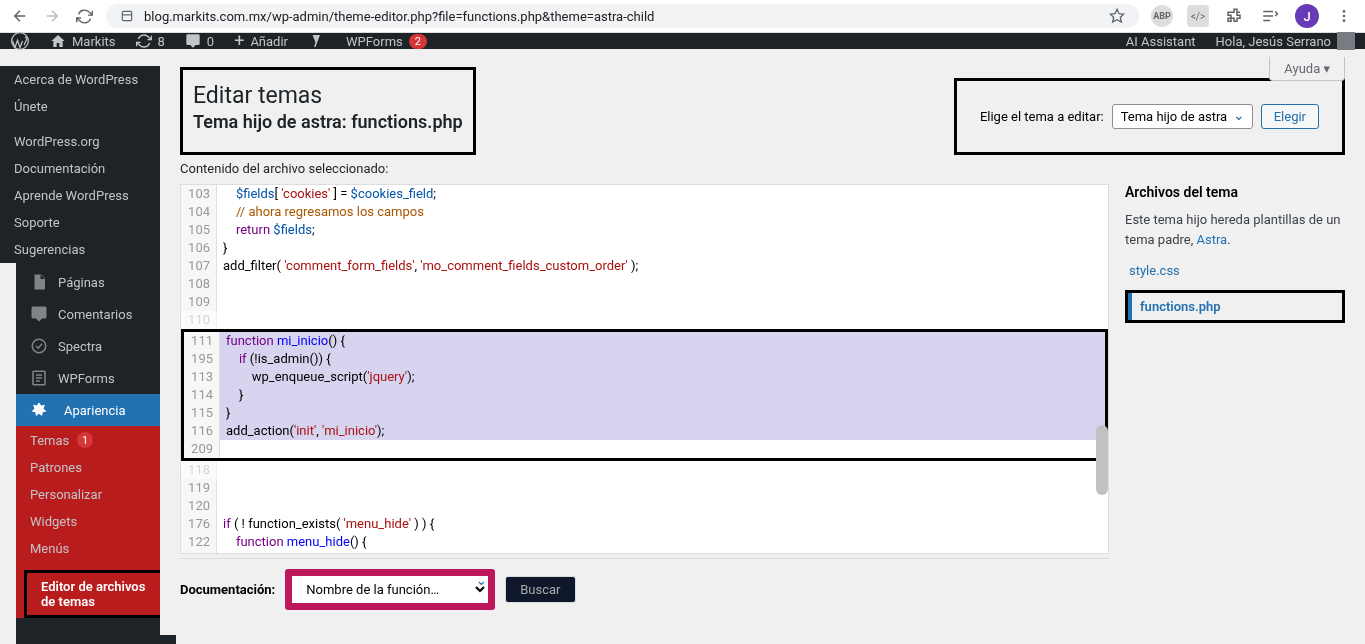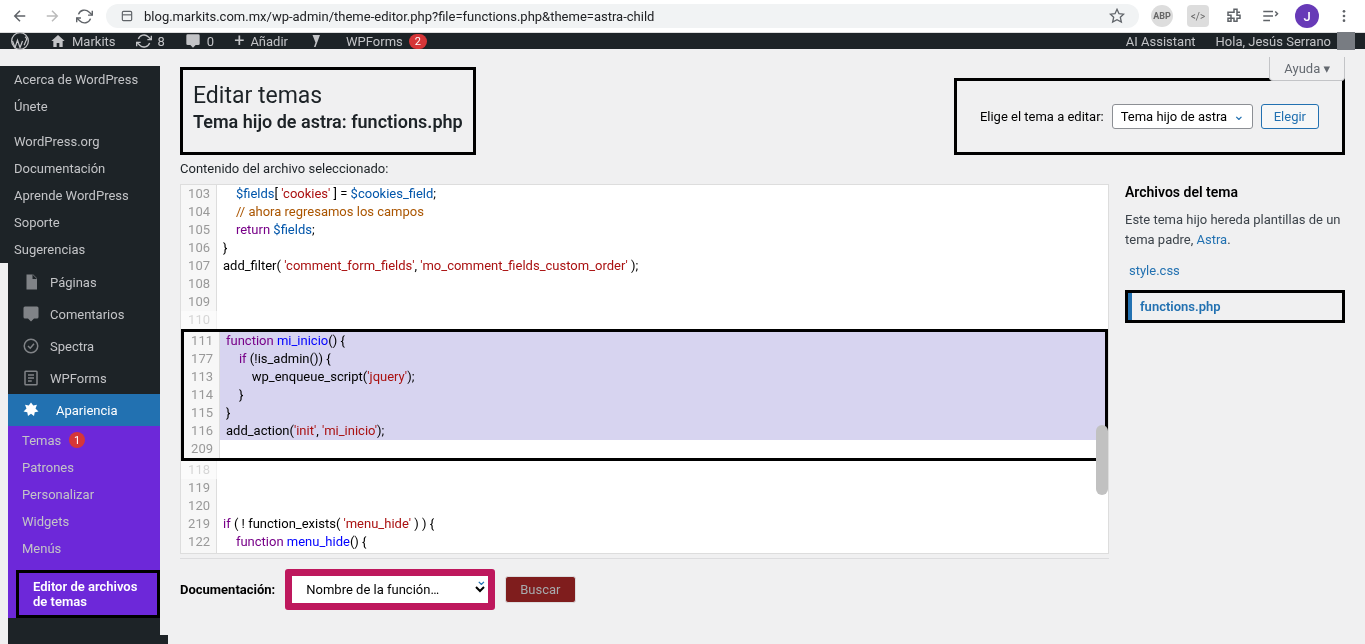--- a/index.html
+++ b/index.html
@@ -22,27 +22,27 @@
 .wp-admin-right { margin-left: auto; display: flex; align-items: center; }
 .notif-badge { background: #d63638; color: #fff; border-radius: 10px; padding: 1px 6px; font-size: 11px; }
 .avatar-img { width: 18px; height: 18px; background: #787c82; }
 
 
 .flyout-panel { position: absolute; left: 0; top: 66px; background: #1d2327; color: #c3c4c7; width: 160px; font-size: 13px; z-index: 10; }
 .flyout-item { padding: 6px 14px; cursor: pointer; }
 .flyout-divider { height: 8px; }
 
 
-.wp-sidebar { position: fixed; left: 8px; top: 66px; bottom: 0; width: 160px; background: #1d2327; color: #c3c4c7; font-size: 13px; padding-top: 200px; }
+.wp-sidebar { position: fixed; left: 16px; top: 66px; bottom: 0; width: 160px; background: #1d2327; color: #c3c4c7; font-size: 13px; padding-top: 200px; }
 .sidebar-item { padding: 7px 14px; display: flex; align-items: center; gap: 10px; cursor: pointer; }
 .sidebar-item.active { background: #2271b1; color: #fff; gap: 16px; }
 .sidebar-item.active::after { content: ""; position: absolute; right: 0; width: 0; height: 0; border: 8px solid transparent; border-right-color: #f0f0f1; }
 .sidebar-icon { width: 18px; height: 18px; display: flex; align-items: center; justify-content: center; opacity: 0.6; }
 .sidebar-item.active .sidebar-icon { opacity: 1; }
-.submenu { background: #6d28d9; }
+.submenu { background: #b91c1c; }
 .submenu-item { padding: 6px 14px; cursor: pointer; color: #c3c4c7; display: flex; align-items: center; gap: 8px; }
 .submenu-item.current { color: #fff; font-weight: 600; }
 .count-badge { background: #d63638; color: #fff; border-radius: 10px; width: 16px; height: 16px; font-size: 11px; display: inline-flex; align-items: center; justify-content: center; }
 
 
 .wp-body { margin-left: 160px; margin-top: 8px; padding: 10px 20px; height: calc(100vh - 66px); overflow: auto; background: #f0f0f1; position: relative; }
 .help-tab { position: absolute; right: 20px; top: 0; background: #f0f0f1; border: 1px solid #c3c4c7; border-top: none; padding: 4px 14px; font-size: 13px; color: #646970; border-radius: 0 0 4px 4px; cursor: pointer; }
 .page-title { font-size: 23px; font-weight: 400; color: #1d2327; padding: 6px 0 2px; }
 .file-heading { font-size: 18px; font-weight: 600; color: #1d2327; padding-bottom: 14px; }
 .content-label { font-size: 13px; color: #1d2327; margin-top: 6px; }
@@ -74,21 +74,21 @@
 .cm-var { color: #000; }
 .cm-string { color: #a11; }
 .cm-variable-2 { color: #05a; }
 .cm-comment { color: #a50; }
 .cm-highlight { background: #d7d4f0; }
 .cm-scrollbar { position: absolute; right: 0; top: 240px; width: 12px; height: 70px; background: #c1c1c1; border-radius: 6px; }
 .code-highlight-box { border: 3px solid #000; padding: 0; margin: 0; }
 
 .doc-footer { display: flex; align-items: center; gap: 10px; padding: 10px 0; font-size: 13px; border-top: 1px solid #dcdcde; margin-top: 4px; }
 .doc-select { border: 7px solid #be185d; border-radius: 3px; padding: 5px 24px 5px 10px; background: #fff; font-size: 13px; width: 210px; }
-.btn-disabled { background: #7f1d1d; border: 1px solid #dcdcde; color: #a7aaad; padding: 5px 14px; border-radius: 3px; font-size: 13px; }
+.btn-disabled { background: #0f172a; border: 1px solid #dcdcde; color: #a7aaad; padding: 5px 14px; border-radius: 3px; font-size: 13px; }
 
 svg { display: block; }
 </style>
 </head>
 <body>
 
 <div class="browser-bar">
   <div class="nav-btn">
     <svg width="18" height="18" viewBox="0 0 24 24" fill="none" stroke="currentColor" stroke-width="2">
         <path d="M19 12H5M12 19l-7-7 7-7"></path>
@@ -295,31 +295,31 @@
       <div class="cm-line"><div class="cm-gutter">103</div><div class="cm-content"><span>    </span><span class="cm-variable-2">$fields</span><span>[ </span><span class="cm-string">'cookies'</span><span> ] = </span><span class="cm-variable-2">$cookies_field</span><span>;</span></div></div>
           <div class="cm-line"><div class="cm-gutter">104</div><div class="cm-content"><span>    </span><span class="cm-comment">// ahora regresamos los campos</span></div></div>
           <div class="cm-line"><div class="cm-gutter">105</div><div class="cm-content"><span>    </span><span class="cm-keyword">return </span><span class="cm-variable-2">$fields</span><span>;</span></div></div>
           <div class="cm-line"><div class="cm-gutter">106</div><div class="cm-content"><span>}</span></div></div>
           <div class="cm-line"><div class="cm-gutter">107</div><div class="cm-content"><span class="cm-var">add_filter</span><span>( </span><span class="cm-string">'comment_form_fields'</span><span>, </span><span class="cm-string">'mo_comment_fields_custom_order'</span><span> );</span></div></div>
           <div class="cm-line"><div class="cm-gutter">108</div><div class="cm-content"><span></span></div></div>
           <div class="cm-line"><div class="cm-gutter">109</div><div class="cm-content"><span></span></div></div>
           <div class="cm-line" style="opacity: 0.4;"><div class="cm-gutter">110</div><div class="cm-content"><span></span></div></div>
           <div class="code-highlight-box">
             <div class="cm-line"><div class="cm-gutter">111</div><div class="cm-content cm-highlight"><span class="cm-keyword">function </span><span class="cm-def">mi_inicio</span><span>() {</span></div></div>
-            <div class="cm-line"><div class="cm-gutter">177</div><div class="cm-content cm-highlight"><span>    </span><span class="cm-keyword">if </span><span>(!</span><span class="cm-var">is_admin</span><span>()) {</span></div></div>
+            <div class="cm-line"><div class="cm-gutter">195</div><div class="cm-content cm-highlight"><span>    </span><span class="cm-keyword">if </span><span>(!</span><span class="cm-var">is_admin</span><span>()) {</span></div></div>
             <div class="cm-line"><div class="cm-gutter">113</div><div class="cm-content cm-highlight"><span>        </span><span class="cm-var">wp_enqueue_script</span><span>(</span><span class="cm-string">'jquery'</span><span>);</span></div></div>
             <div class="cm-line"><div class="cm-gutter">114</div><div class="cm-content cm-highlight"><span>    }</span></div></div>
             <div class="cm-line"><div class="cm-gutter">115</div><div class="cm-content cm-highlight"><span>}</span></div></div>
             <div class="cm-line"><div class="cm-gutter">116</div><div class="cm-content cm-highlight"><span class="cm-var">add_action</span><span>(</span><span class="cm-string">'init'</span><span>, </span><span class="cm-string">'mi_inicio'</span><span>);</span></div></div>
             <div class="cm-line"><div class="cm-gutter">209</div><div class="cm-content"><span></span></div></div>
           </div>
           <div class="cm-line" style="opacity: 0.4;"><div class="cm-gutter">118</div><div class="cm-content"><span></span></div></div>
           <div class="cm-line"><div class="cm-gutter">119</div><div class="cm-content"><span></span></div></div>
           <div class="cm-line"><div class="cm-gutter">120</div><div class="cm-content"><span></span></div></div>
-          <div class="cm-line"><div class="cm-gutter">219</div><div class="cm-content"><span class="cm-keyword">if </span><span>( ! </span><span class="cm-var">function_exists</span><span>( </span><span class="cm-string">'menu_hide'</span><span> ) ) {</span></div></div>
+          <div class="cm-line"><div class="cm-gutter">176</div><div class="cm-content"><span class="cm-keyword">if </span><span>( ! </span><span class="cm-var">function_exists</span><span>( </span><span class="cm-string">'menu_hide'</span><span> ) ) {</span></div></div>
           <div class="cm-line"><div class="cm-gutter">122</div><div class="cm-content"><span>    </span><span class="cm-keyword">function </span><span class="cm-def">menu_hide</span><span>() {</span></div></div>
           <div class="cm-line"><div class="cm-gutter">123</div><div class="cm-content"><span>        </span><span class="cm-keyword">echo </span><span class="cm-string">"&lt;script type='text/javascript'&gt;</span></div></div>
         </div>
       <div class="doc-footer">
         <strong>Documentación:</strong>
         <div class="select-wrap">
           <select class="doc-select">
             <option>Nombre de la función…</option>
           </select>
         </div>

